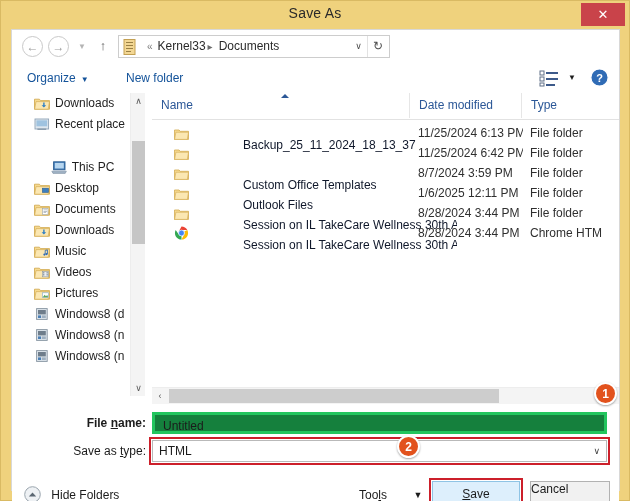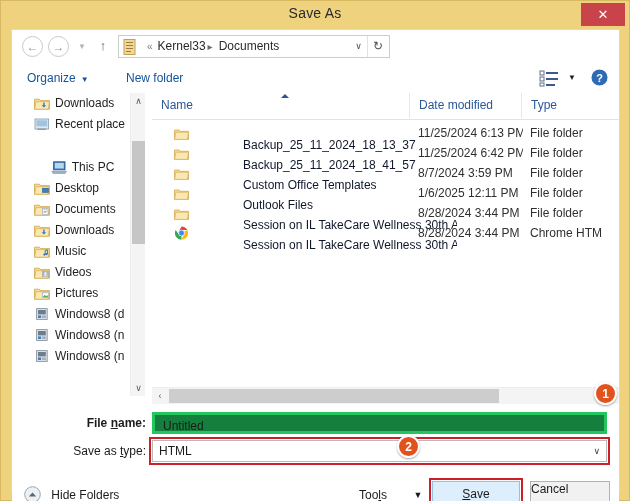--- a/index.html
+++ b/index.html
@@ -491,21 +491,20 @@
                 </svg></span>
               <span class="fr-name">Backup_25_11_2024_18_13_37</span>
               <span class="fr-date">11/25/2024 6:13 PM</span>
               <span class="fr-type">File folder</span>
             </div>
             <div class="file-row" style="top: 50px;">
               <span class="fr-icon"><svg class="" viewBox="0 0 16 14">
                   <path d="M0.5 3.2 L5.4 3.2 L6.6 4.6 L15.5 4.6 L15.5 13.2 L0.5 13.2 Z" fill="#f6d98f" stroke="#d4ad56" stroke-width="0.9"></path>
                   <path d="M2.0 5.6 L15.5 5.6 L14.2 13.2 L0.6 13.2 Z" fill="#fbe7b2" stroke="#d4ad56" stroke-width="0.7"></path>
                 </svg></span>
-              <span class="fr-name">Backup_25_11_2024_18_41_57</span>
               <span class="fr-date">11/25/2024 6:42 PM</span>
               <span class="fr-type">File folder</span>
             </div>
             <div class="file-row" style="top: 70px;">
               <span class="fr-icon"><svg class="" viewBox="0 0 16 14">
                   <path d="M0.5 3.2 L5.4 3.2 L6.6 4.6 L15.5 4.6 L15.5 13.2 L0.5 13.2 Z" fill="#f6d98f" stroke="#d4ad56" stroke-width="0.9"></path>
                   <path d="M2.0 5.6 L15.5 5.6 L14.2 13.2 L0.6 13.2 Z" fill="#fbe7b2" stroke="#d4ad56" stroke-width="0.7"></path>
                 </svg></span>
               <span class="fr-name">Custom Office Templates</span>
               <span class="fr-date">8/7/2024 3:59 PM</span>

